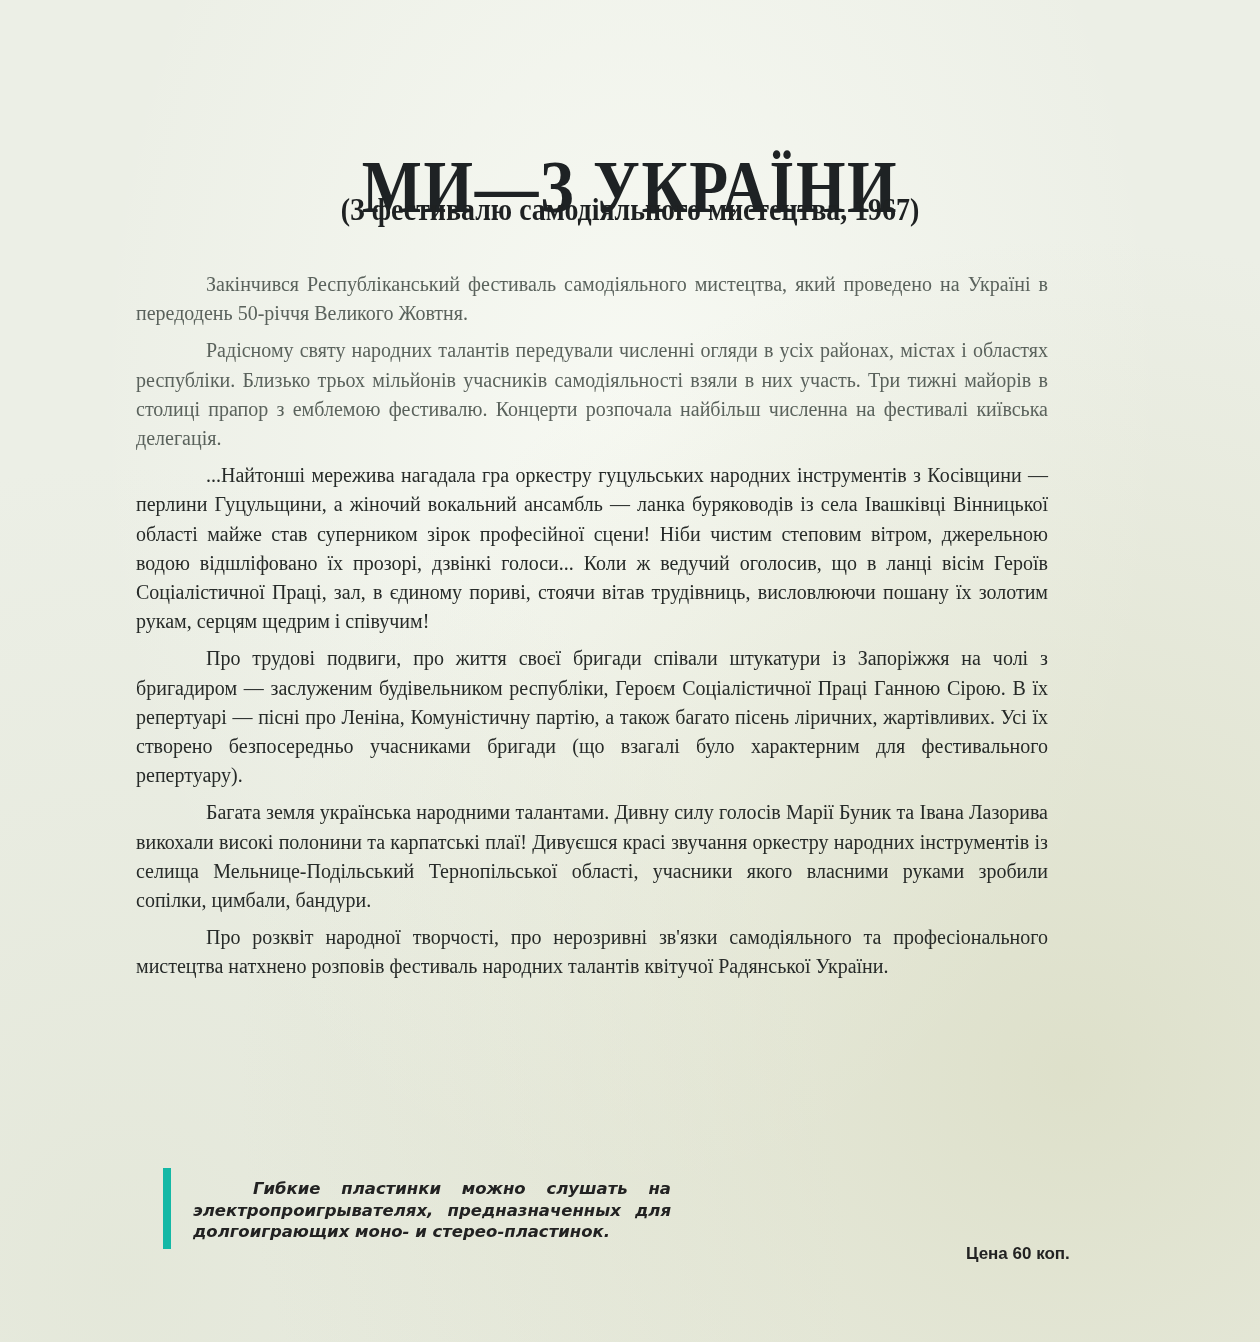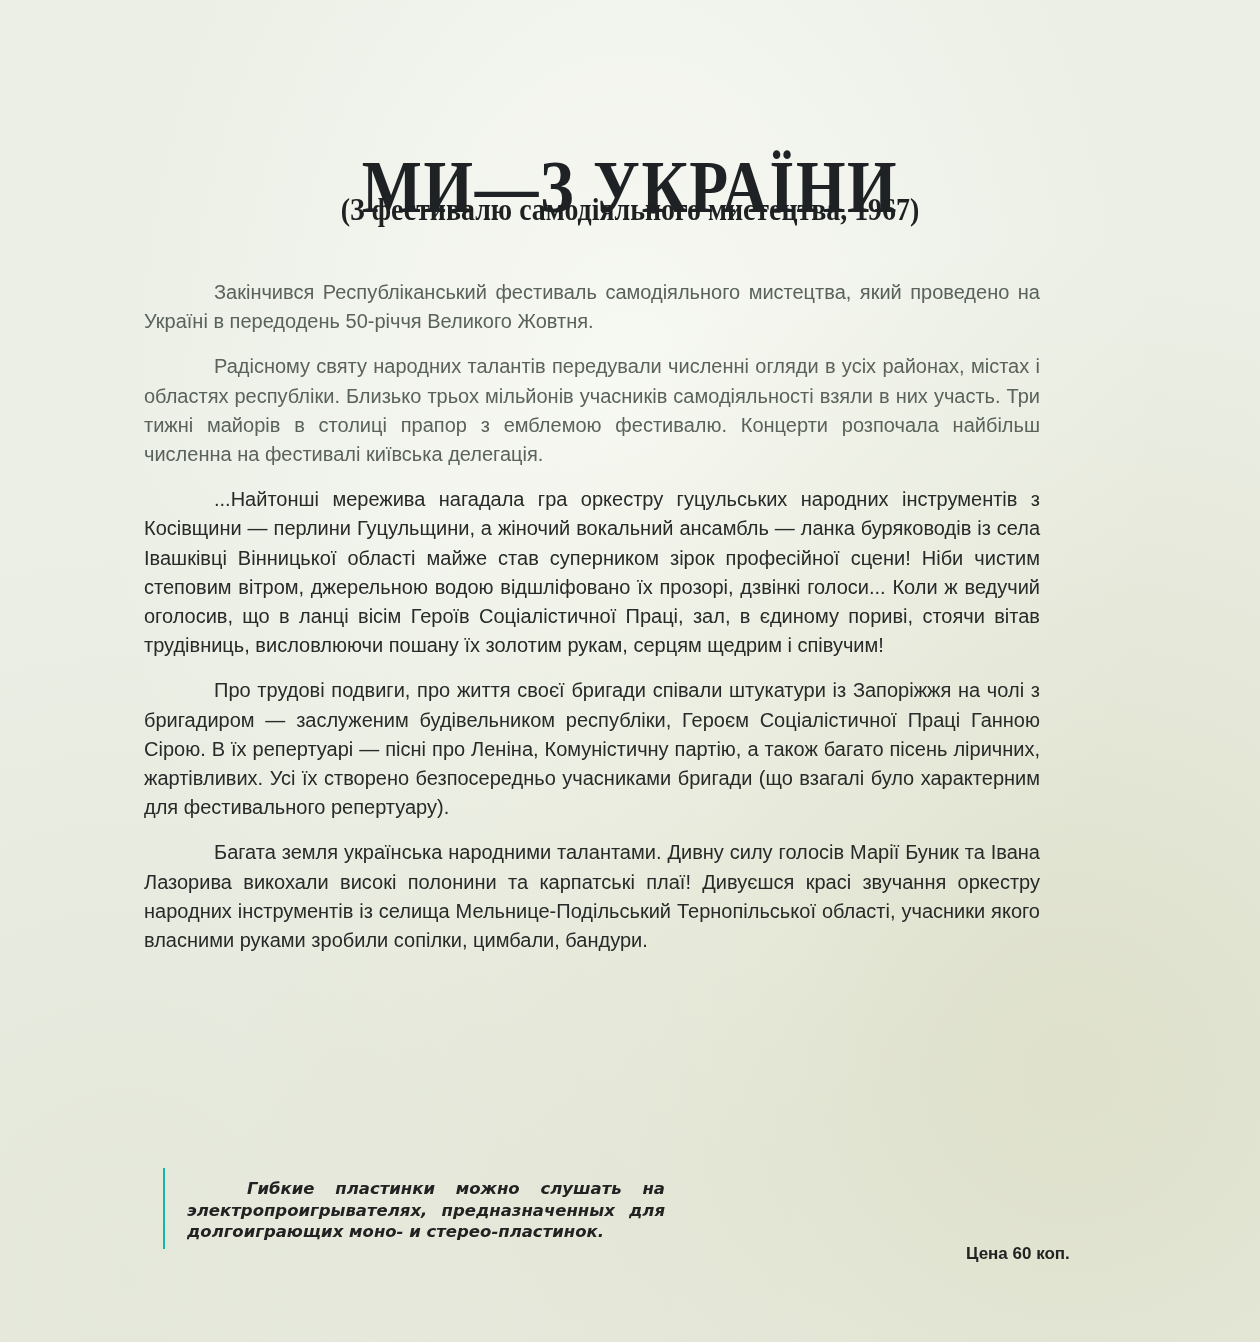--- a/index.html
+++ b/index.html
@@ -32,27 +32,28 @@
     transform: scaleX(0.9);
   }
   .body-text {
     position: absolute; left: 128px; top: 262px; width: 928px;
     font-family: "Liberation Sans Narrow", "Liberation Sans", sans-serif;
     font-size: 20px; line-height: 29.2px;
     text-align: justify;
     color: #262a28;
   }
   .body-text p {
-    margin: 16px; text-indent: 70px;
+    margin: 8px; text-indent: 70px;
     transform-origin: left top;
+    font-family: Liberation Serif, serif;
   }
   .body-text p.faded { color: #5a625c; }
   .footer-note {
     position: absolute; left: 163px; top: 1168px;
-    border-left: 2px solid #14b8a6;
+    border-left: 8px solid #14b8a6;
     padding: 10px 0 6px 22px;
     width: 478px;
     font-family: "DejaVu Sans", sans-serif;
     font-style: italic; font-weight: bold;
     font-size: 16.5px; line-height: 21.5px;
     text-align: justify; text-align-last: left;
     color: #222;
   }
   .footer-note span { display: block; text-indent: 60px; }
   .price {
@@ -69,20 +70,21 @@
 <div class="page">
   <h1 class="title">МИ—З УКРАЇНИ</h1>
   <div class="subtitle">(З фестивалю самодіяльного мистецтва, 1967)</div>
 
   <div class="body-text">
     <p class="faded">Закінчився Республіканський фестиваль самодіяльного мистецтва, який проведено на Україні в передодень 50-річчя Великого Жовтня.</p>
     <p class="faded">Радісному святу народних талантів передували численні огляди в усіх районах, містах і областях республіки. Близько трьох мільйонів учасників самодіяльності взяли в них участь. Три тижні майорів в столиці прапор з емблемою фестивалю. Концерти розпочала найбільш численна на фестивалі київська делегація.</p>
     <p>...Найтонші мережива нагадала гра оркестру гуцульських народних інструментів з Косівщини — перлини Гуцульщини, а жіночий вокальний ансамбль — ланка буряководів із села Івашківці Вінницької області майже став суперником зірок професійної сцени! Ніби чистим степовим вітром, джерельною водою відшліфовано їх прозорі, дзвінкі голоси... Коли ж ведучий оголосив, що в ланці вісім Героїв Соціалістичної Праці, зал, в єдиному пориві, стоячи вітав трудівниць, висловлюючи пошану їх золотим рукам, серцям щедрим і співучим!</p>
     <p>Про трудові подвиги, про життя своєї бригади співали штукатури із Запоріжжя на чолі з бригадиром — заслуженим будівельником республіки, Героєм Соціалістичної Праці Ганною Сірою. В їх репертуарі — пісні про Леніна, Комуністичну партію, а також багато пісень ліричних, жартівливих. Усі їх створено безпосередньо учасниками бригади (що взагалі було характерним для фестивального репертуару).</p>
     <p>Багата земля українська народними талантами. Дивну силу голосів Марії Буник та Івана Лазорива викохали високі полонини та карпатські плаї! Дивуєшся красі звучання оркестру народних інструментів із селища Мельнице-Подільський Тернопільської області, учасники якого власними руками зробили сопілки, цимбали, бандури.</p>
+    <p>Про розквіт народної творчості, про нерозривні зв'язки самодіяльного та професіонального мистецтва натхнено розповів фестиваль народних талантів квітучої Радянської України.</p>
   </div>
 
   <div class="footer-note">
     <span>Гибкие пластинки можно слушать на электропроигрывателях, предназначенных для долгоиграющих моно- и стерео-пластинок.</span>
   </div>
 
   <div class="price">Цена 60 коп.</div>
 </div>
 
 </body></html>

